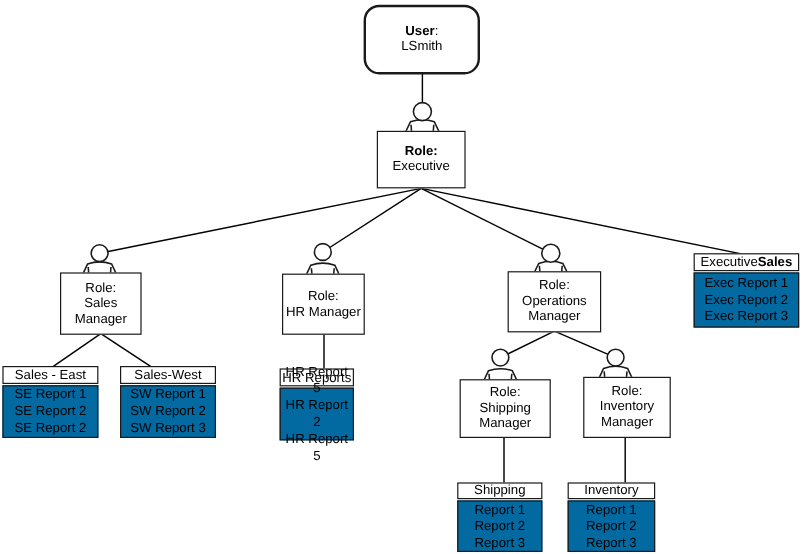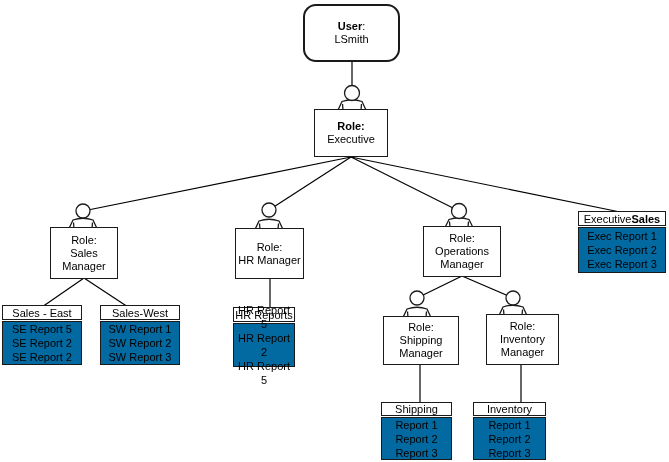--- a/index.html
+++ b/index.html
@@ -117,21 +117,21 @@
 Shipping
 Manager</div>
 
   <div class="node pre" style="left:486px;top:314px;width:73px;height:51px">Role:
 Inventory
 Manager</div>
 
   <div class="folder" style="left:2px;top:305px;width:80px">
     <div class="folder-header" style="height:15px">Sales - East</div>
     <div class="folder-body" style="height:44px">
-      <div>SE Report 5</div>
+      <div>SE Report 1</div>
       <div>SE Report 2</div>
       <div>SE Report 2</div>
     </div>
   </div>
 
   <div class="folder" style="left:100px;top:305px;width:80px">
     <div class="folder-header" style="height:15px">Sales-West</div>
     <div class="folder-body" style="height:44px">
       <div>SW Report 1</div>
       <div>SW Report 2</div>

